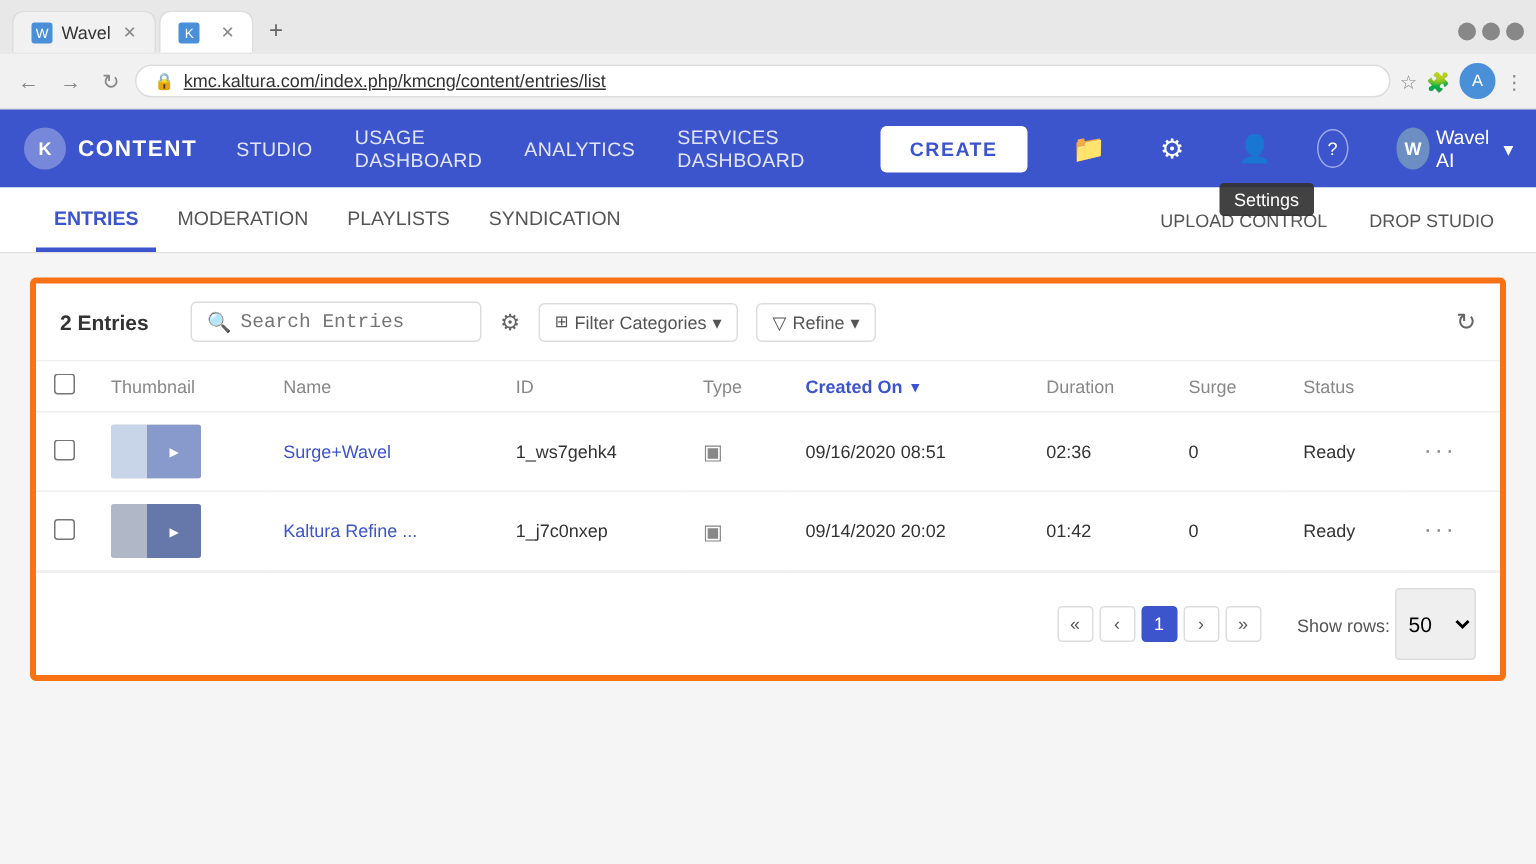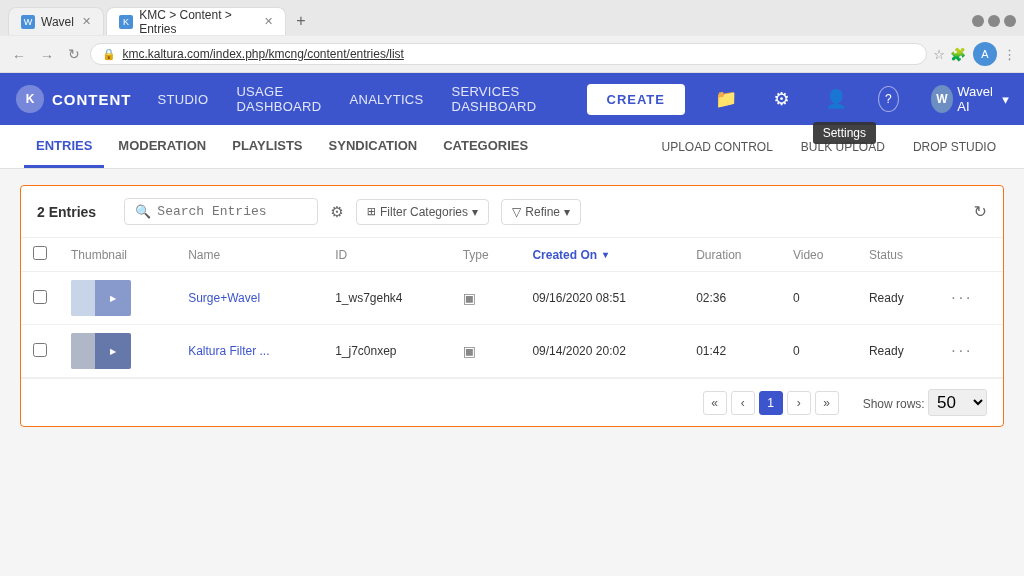--- a/index.html
+++ b/index.html
@@ -37,40 +37,40 @@
     .create-btn { background: white; color: #3d55cc; border: none; border-radius: 4px; padding: 8px 20px; font-size: 13px; font-weight: bold; cursor: pointer; letter-spacing: 1px; }
     .nav-icon-btn { background: none; border: none; color: white; cursor: pointer; font-size: 18px; padding: 4px 6px; }
     .user-btn { display: flex; align-items: center; gap: 4px; background: none; border: none; color: white; cursor: pointer; font-size: 13px; padding: 4px 8px; }
     .user-avatar { width: 28px; height: 28px; background: #6c8ec2; border-radius: 50%; display: flex; align-items: center; justify-content: center; font-size: 12px; font-weight: bold; }
 
     
     .settings-tooltip { position: absolute; background: rgba(50,50,50,0.92); color: white; padding: 4px 10px; font-size: 12px; border-radius: 3px; top: 122px; right: 148px; z-index: 100; pointer-events: none; }
 
     
     .sub-nav { background: white; border-bottom: 1px solid #e0e0e0; display: flex; align-items: center; padding: 0 24px; height: 44px; gap: 2px; }
-    .sub-nav-item { color: #555; font-size: 13px; font-weight: 700; cursor: pointer; padding: 12px 12px; border-bottom: 3px solid transparent; }
+    .sub-nav-item { color: #555; font-size: 13px; font-weight: 400; cursor: pointer; padding: 12px 12px; border-bottom: 3px solid transparent; }
     .sub-nav-item.active { color: #3d55cc; border-bottom: 3px solid #3d55cc; font-weight: 600; }
     .sub-nav-spacer { flex: 1; }
     .sub-nav-right { display: flex; gap: 20px; }
     .sub-nav-right-item { color: #555; font-size: 12px; font-weight: 500; cursor: pointer; padding: 12px 4px; }
 
     
     .main-area { display: flex; flex: 1; }
     .sidebar { width: 36px; background: #f0f0f0; border-right: 1px solid #ddd; display: flex; flex-direction: column; align-items: center; padding-top: 8px; gap: 6px; }
     .sidebar-time { font-size: 10px; color: #555; padding: 4px 0; }
     .sidebar-btn { width: 24px; height: 24px; border: none; border-radius: 3px; cursor: pointer; display: flex; align-items: center; justify-content: center; font-size: 13px; }
     .sidebar-btn.red { background: #e53935; color: white; }
     .sidebar-btn.gray { background: #bbb; color: white; }
     .sidebar-btn.dark { background: #555; color: white; }
 
     
     .content-area { flex: 1; padding: 16px 20px; background: #f5f5f5; overflow: auto; }
 
     
-    .table-container { background: white; border: 1px solid #f97316; border-radius: 4px; }
+    .table-container { background: white; border: 4px solid #f97316; border-radius: 4px; }
     .table-header { display: flex; align-items: center; padding: 12px 16px; border-bottom: 1px solid #eee; gap: 12px; }
     .entries-count { font-size: 14px; font-weight: 600; color: #333; }
     .search-box { display: flex; align-items: center; gap: 6px; border: 1px solid #ddd; border-radius: 4px; padding: 5px 10px; background: white; margin-left: 16px; }
     .search-icon { color: #888; font-size: 13px; }
     .search-input { border: none; outline: none; font-size: 13px; color: #555; width: 150px; font-family: Liberation Mono, monospace; }
     .settings-icon-btn { background: none; border: none; cursor: pointer; color: #666; font-size: 15px; }
     .refresh-btn { background: none; border: none; cursor: pointer; color: #666; font-size: 16px; margin-left: auto; }
 
     
     .data-table { width: 100%; border-collapse: collapse; }
@@ -87,35 +87,34 @@
     .status-ready { color: #333; }
     .more-btn { background: none; border: none; cursor: pointer; color: #888; font-size: 16px; letter-spacing: 2px; }
     .th-sort { display: flex; align-items: center; gap: 6px; cursor: pointer; color: #3d55cc; font-weight: 600; font-size: 12px; }
     .sort-arrow { font-size: 10px; }
 
     
     .pagination { display: flex; align-items: center; justify-content: flex-end; padding: 10px 16px; gap: 4px; border-top: 1px solid #eee; }
     .page-btn { width: 24px; height: 24px; border: 1px solid #ddd; background: white; border-radius: 3px; cursor: pointer; font-size: 12px; display: flex; align-items: center; justify-content: center; color: #555; }
     .page-btn.active { background: #3d55cc; color: white; border-color: #3d55cc; }
     .show-rows { font-size: 12px; color: #555; margin-left: 20px; }
-    .show-rows select { border: 1px solid #ddd; border-radius: 3px; padding: 2px 4px; font-size: 17px; }
+    .show-rows select { border: 1px solid #ddd; border-radius: 3px; padding: 14px 4px; font-size: 14px; }
   </style>
 </head>
 <body>
 
 <div class="browser-chrome">
   <div class="browser-tabs">
     <div class="browser-tab">
       <div class="tab-icon">W</div>
       <span>Wavel</span>
       <span class="tab-close">✕</span>
     </div>
     <div class="browser-tab active">
       <div class="tab-icon">K</div>
-      <span>KMC &gt; Content &gt; Entries</span>
       <span class="tab-close">✕</span>
     </div>
     <button class="new-tab-btn">+</button>
     <div style="flex:1;"></div>
     <div class="window-controls">
       <button class="win-btn win-min"></button>
       <button class="win-btn win-max"></button>
       <button class="win-btn win-close"></button>
     </div>
   </div>
@@ -164,25 +163,23 @@
     </div>
   </div>
 
   <div class="settings-tooltip">Settings</div>
 
   <div class="sub-nav">
     <span class="sub-nav-item active">ENTRIES</span>
     <span class="sub-nav-item">MODERATION</span>
     <span class="sub-nav-item">PLAYLISTS</span>
     <span class="sub-nav-item">SYNDICATION</span>
-    <span class="sub-nav-item">CATEGORIES</span>
     <div class="sub-nav-spacer"></div>
     <div class="sub-nav-right">
       <span class="sub-nav-right-item">UPLOAD CONTROL</span>
-      <span class="sub-nav-right-item">BULK UPLOAD</span>
       <span class="sub-nav-right-item">DROP STUDIO</span>
     </div>
   </div>
 
   <div class="main-area">
 
 
     <div class="content-area">
       <div class="table-container">
 
@@ -216,21 +213,21 @@
               <th>Name</th>
               <th>ID</th>
               <th>Type</th>
               <th>
                 <div class="th-sort">
                   <span>Created On</span>
                   <span class="sort-arrow">▾</span>
                 </div>
               </th>
               <th>Duration</th>
-              <th>Video</th>
+              <th>Surge</th>
               <th>Status</th>
               <th></th>
             </tr>
           </thead>
           <tbody>
             <tr>
               <td>
                 <input type="checkbox" class="checkbox" style="">
               </td>
               <td>
@@ -259,21 +256,21 @@
                 <input type="checkbox" class="checkbox" style="">
               </td>
               <td>
                 <div class="thumb">
                   <div class="thumb-inner">
                     <div class="thumb2-left"></div>
                     <div class="thumb2-right">▶</div>
                   </div>
                 </div>
               </td>
-              <td style="color:#3d55cc;cursor:pointer;font-weight:500;">Kaltura Filter ...</td>
+              <td style="color:#3d55cc;cursor:pointer;font-weight:500;">Kaltura Refine ...</td>
               <td>1_j7c0nxep</td>
               <td>
                 <span class="entry-type-icon">▣</span>
               </td>
               <td>09/14/2020 20:02</td>
               <td>01:42</td>
               <td>0</td>
               <td class="status-ready">Ready</td>
               <td>
                 <button class="more-btn">···</button>

